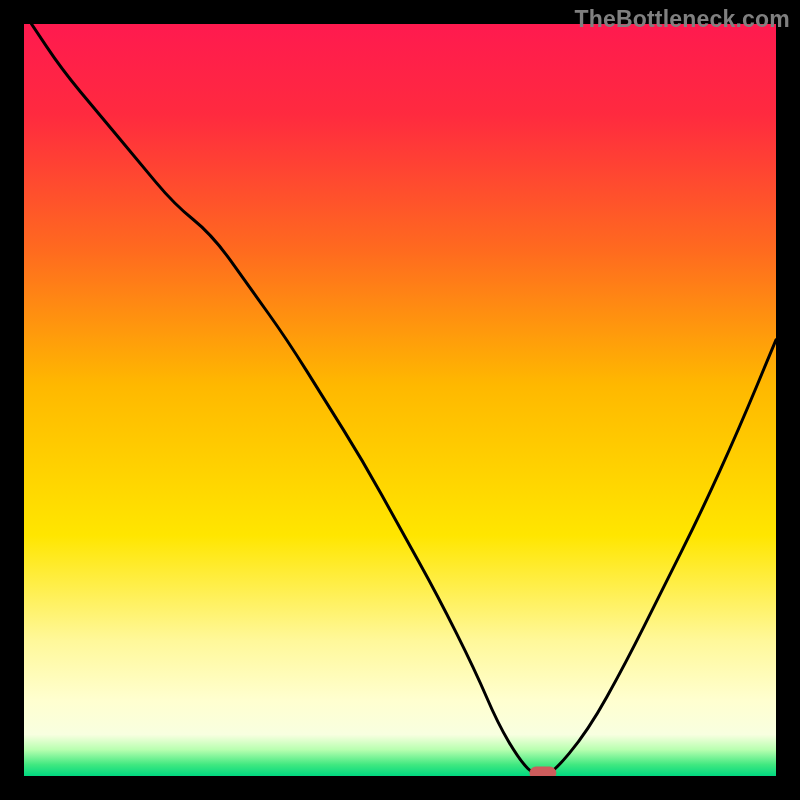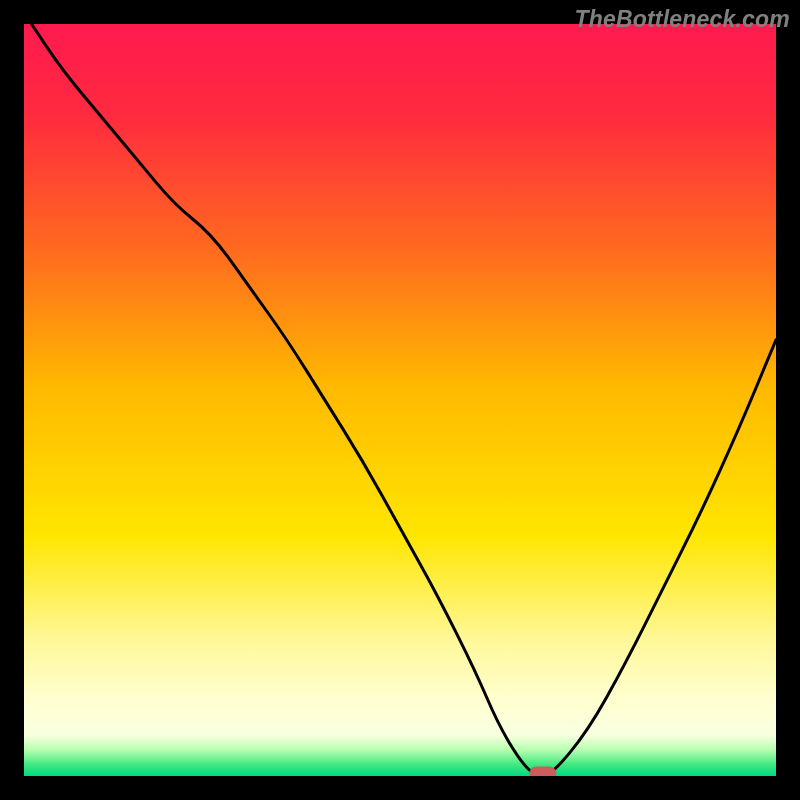--- a/index.html
+++ b/index.html
@@ -28,21 +28,20 @@
   .watermark {
     position: absolute;
     top: 6px;
     right: 10px;
     font-family: Arial, Helvetica, sans-serif;
     font-size: 23px;
     font-weight: 600;
     color: #808080;
     letter-spacing: 0.2px;
     user-select: none;
-    font-style: italic;
   }
 </style>
 </head>
 <body>
 
 <div class="frame">
   <svg class="plot" viewBox="0 0 752 752" preserveAspectRatio="none">
     <defs>
       <linearGradient id="bg-grad" x1="0" y1="0" x2="0" y2="1">
           <stop offset="0.00%" stop-color="#ff1a4f"></stop>

